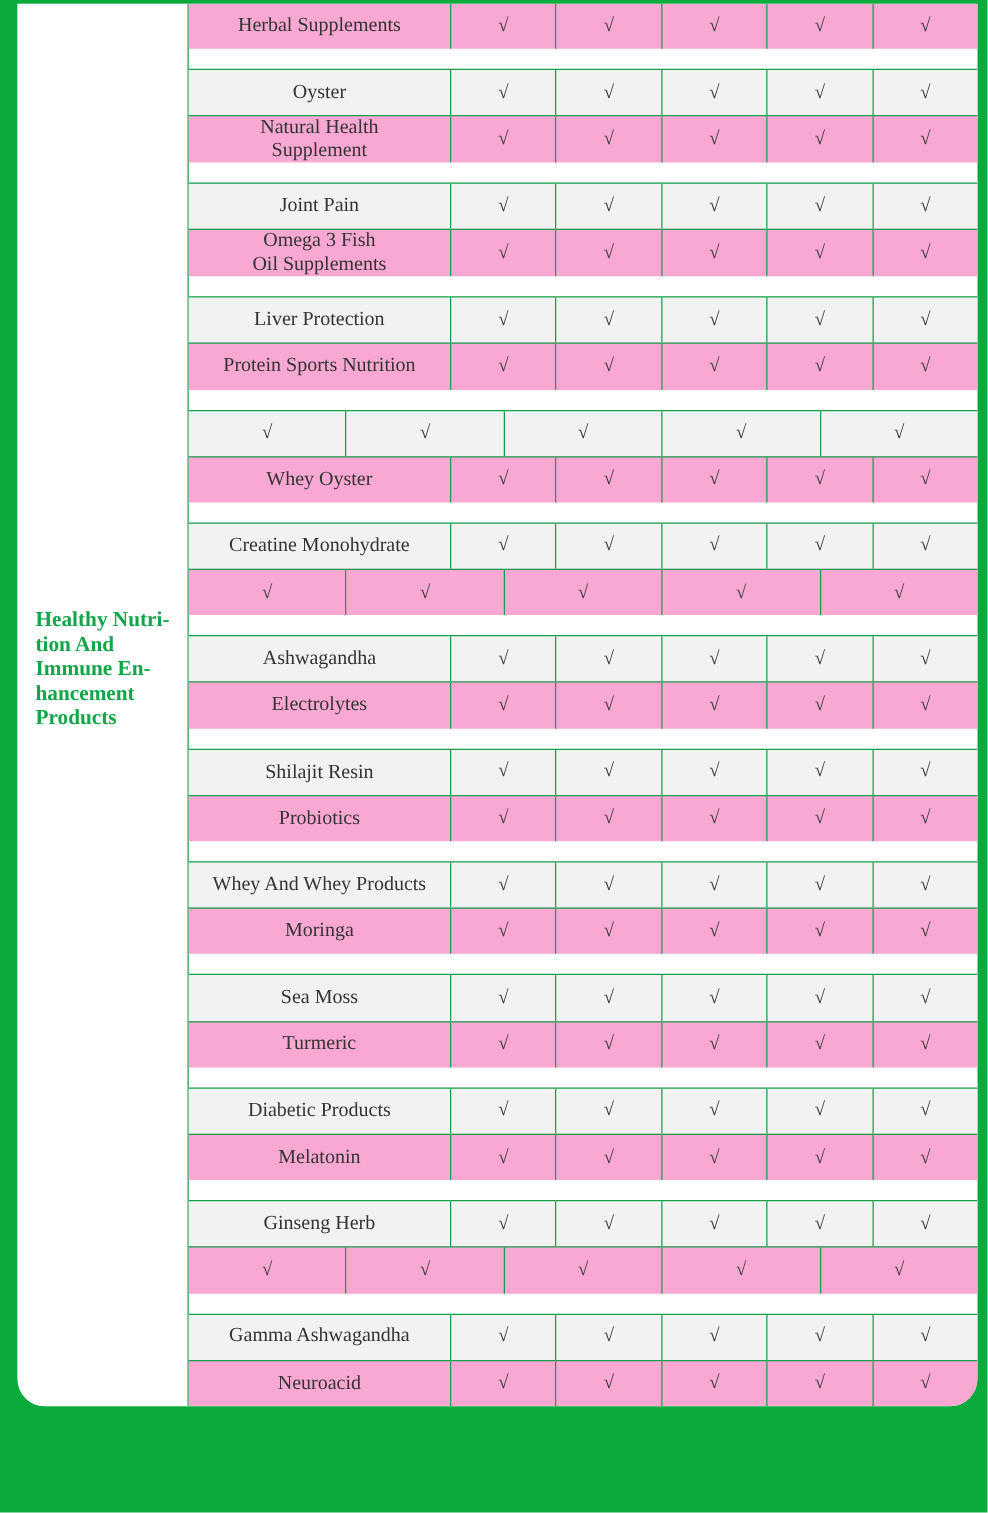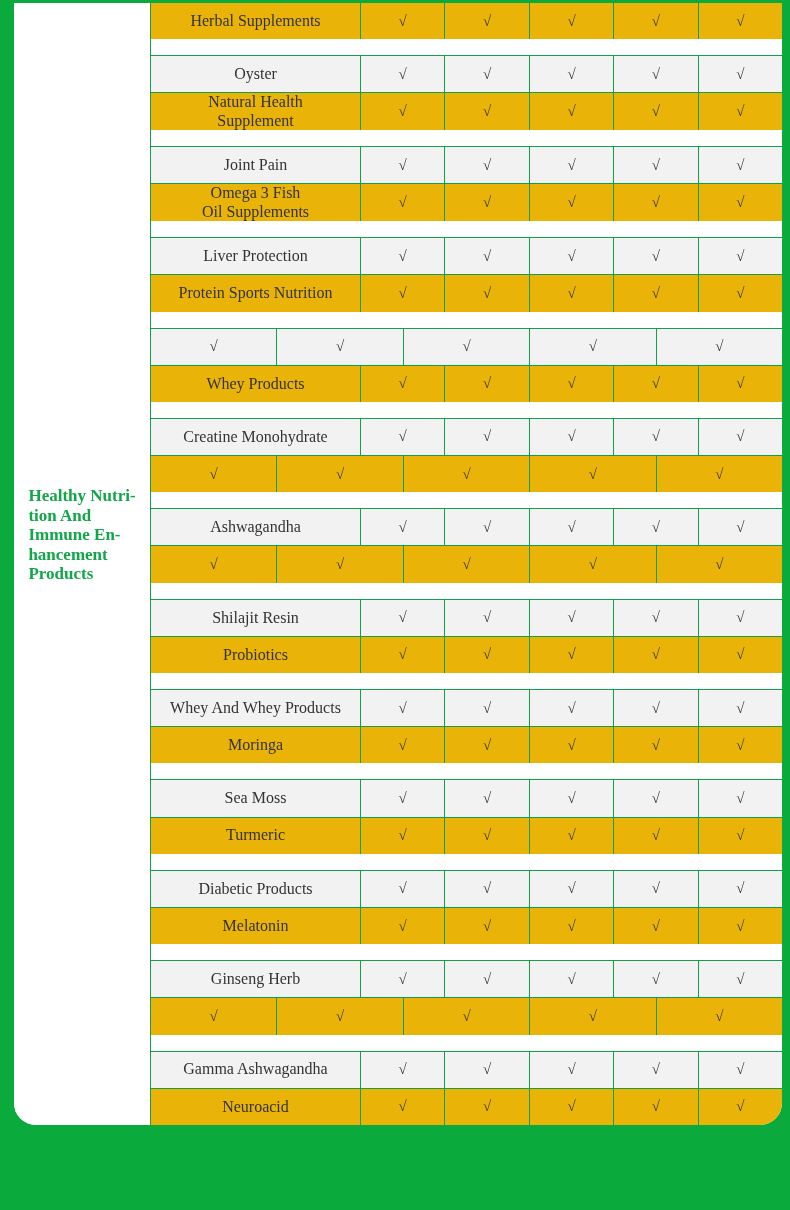--- a/index.html
+++ b/index.html
@@ -46,21 +46,21 @@
   }
   
   .table {
     flex: 1;
     display: flex;
     flex-direction: column;
   }
   .row {
     flex: 1;
     display: flex;
-    background: #eab308;
+    background: #f9a8d4;
   }
   .row.alt {
     background: #f1f2f1;
     margin-top: 16px;
   }
   .row + .row {
     border-top: 1px solid #14a04a;
   }
   .cell {
     display: flex;
@@ -158,21 +158,21 @@
         <div class="cell check-cell">√</div>
       </div>
       <div class="row alt">
         <div class="cell check-cell">√</div>
         <div class="cell check-cell">√</div>
         <div class="cell check-cell">√</div>
         <div class="cell check-cell">√</div>
         <div class="cell check-cell">√</div>
       </div>
       <div class="row">
-        <div class="cell label-cell">Whey Products</div>
+        <div class="cell label-cell">Whey Oyster</div>
         <div class="cell check-cell">√</div>
         <div class="cell check-cell">√</div>
         <div class="cell check-cell">√</div>
         <div class="cell check-cell">√</div>
         <div class="cell check-cell">√</div>
       </div>
       <div class="row alt">
         <div class="cell label-cell">Creatine Monohydrate</div>
         <div class="cell check-cell">√</div>
         <div class="cell check-cell">√</div>
@@ -189,20 +189,21 @@
       </div>
       <div class="row alt">
         <div class="cell label-cell">Ashwagandha</div>
         <div class="cell check-cell">√</div>
         <div class="cell check-cell">√</div>
         <div class="cell check-cell">√</div>
         <div class="cell check-cell">√</div>
         <div class="cell check-cell">√</div>
       </div>
       <div class="row">
+        <div class="cell label-cell">Electrolytes</div>
         <div class="cell check-cell">√</div>
         <div class="cell check-cell">√</div>
         <div class="cell check-cell">√</div>
         <div class="cell check-cell">√</div>
         <div class="cell check-cell">√</div>
       </div>
       <div class="row alt">
         <div class="cell label-cell">Shilajit Resin</div>
         <div class="cell check-cell">√</div>
         <div class="cell check-cell">√</div>

